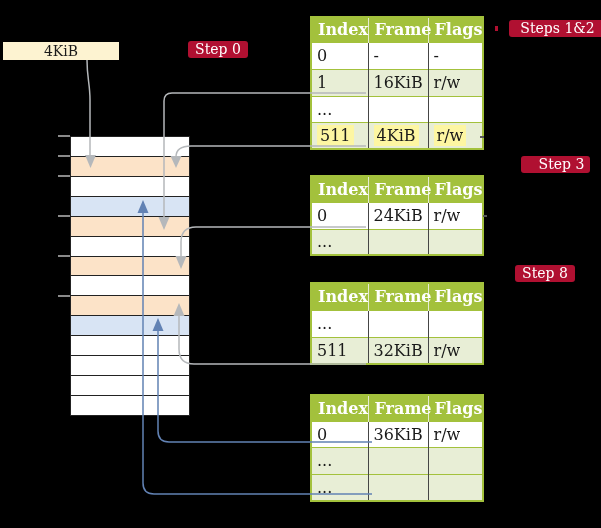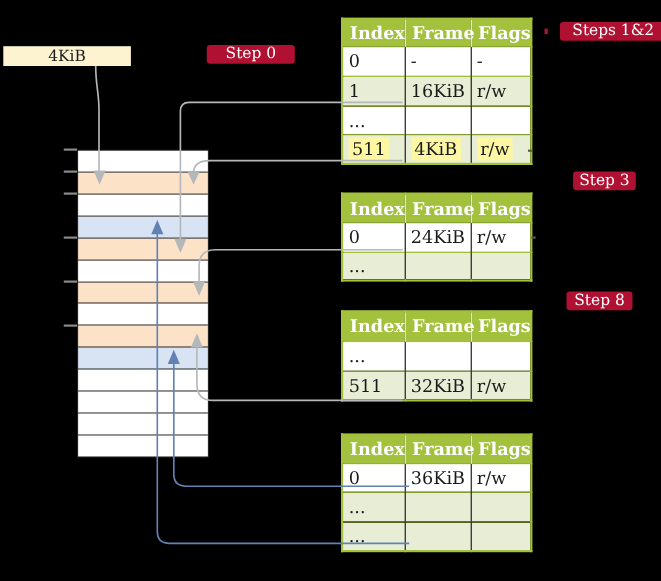--- a/index.html
+++ b/index.html
@@ -11,23 +11,23 @@
   html,body{margin:0;padding:0;background:#000;}
   .canvas{position:relative;width:601px;height:528px;background:var(--bg);
     overflow:hidden;font-family:"DejaVu Serif",serif;}
   
   .frame-label{position:absolute;left:3px;top:42px;width:116px;height:18px;
     background:var(--labelbg);color:var(--text);font-size:14px;line-height:18px;
     text-align:center;}
   
   .badge{position:absolute;height:17px;background:var(--badge);color:#ffffff;
     font-size:14px;line-height:17px;text-align:center;border-radius:3px;}
-  .badge.step0{left:188px;top:41px;width:80px;}
+  .badge.step0{left:188px;top:41px;width:60px;}
   .badge.steps12{left:509px;top:20px;width:97px;}
-  .badge.step3{left:521px;top:156px;width:57px;}
+  .badge.step3{left:521px;top:156px;width:57px;padding-left:12px;}
   .badge.step4{left:515px;top:265px;width:60px;}
   .badge-tail{position:absolute;left:495px;top:26px;width:3px;height:5px;background:var(--badge);}
   
   .mem{position:absolute;left:70px;top:136px;width:120px;height:280px;
     border:1px solid var(--memline);box-sizing:border-box;display:flex;flex-direction:column;}
   .mem-row{flex:1;border-bottom:1px solid var(--memline);}
   .mem-row:last-child{border-bottom:none;}
   .mem-row.free{background:var(--free);}
   .mem-row.used{background:var(--used);}
   .mem-row.target{background:var(--target);}

